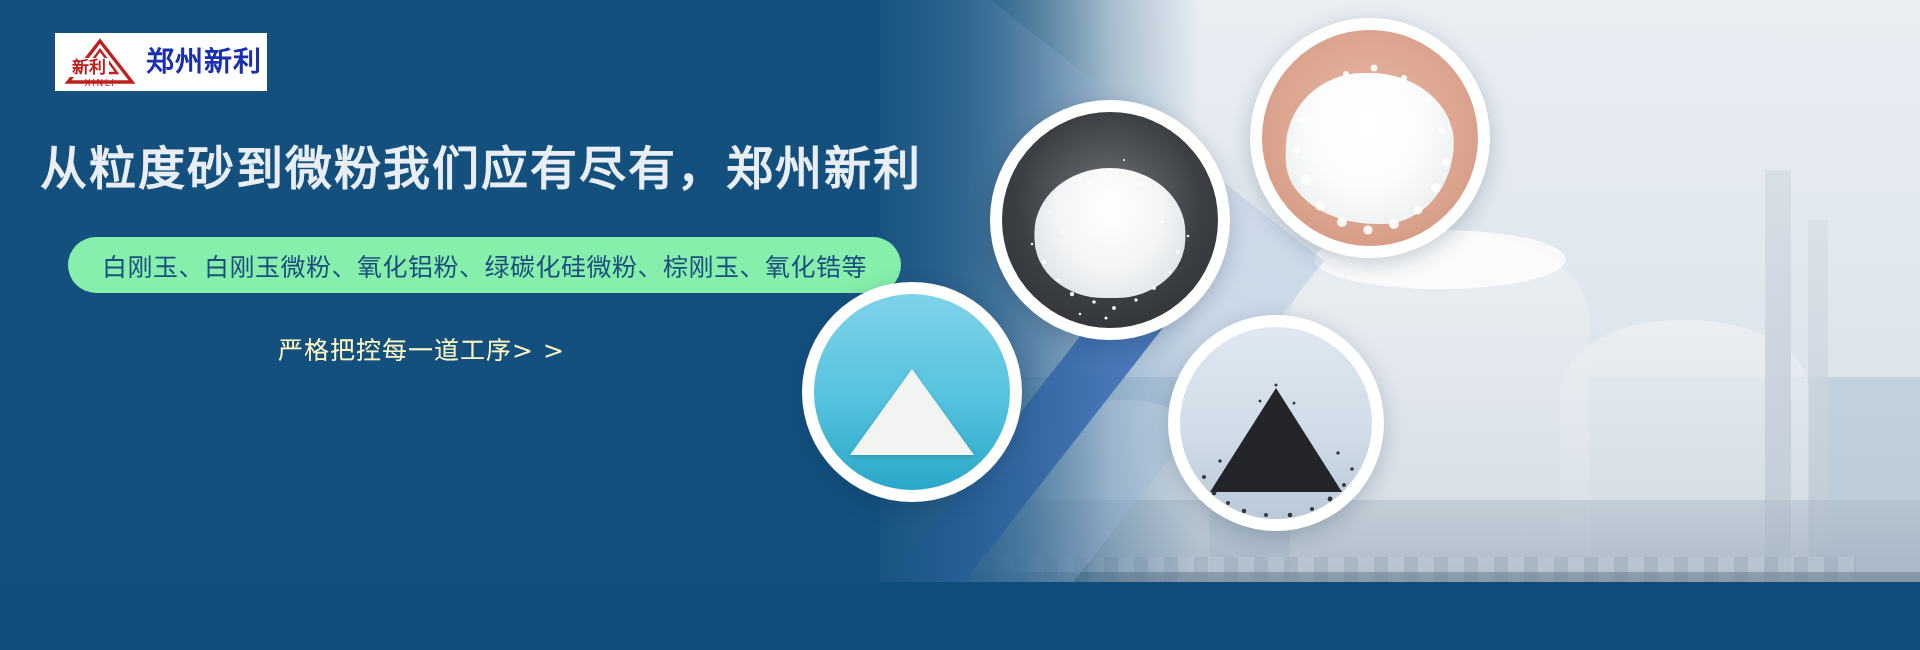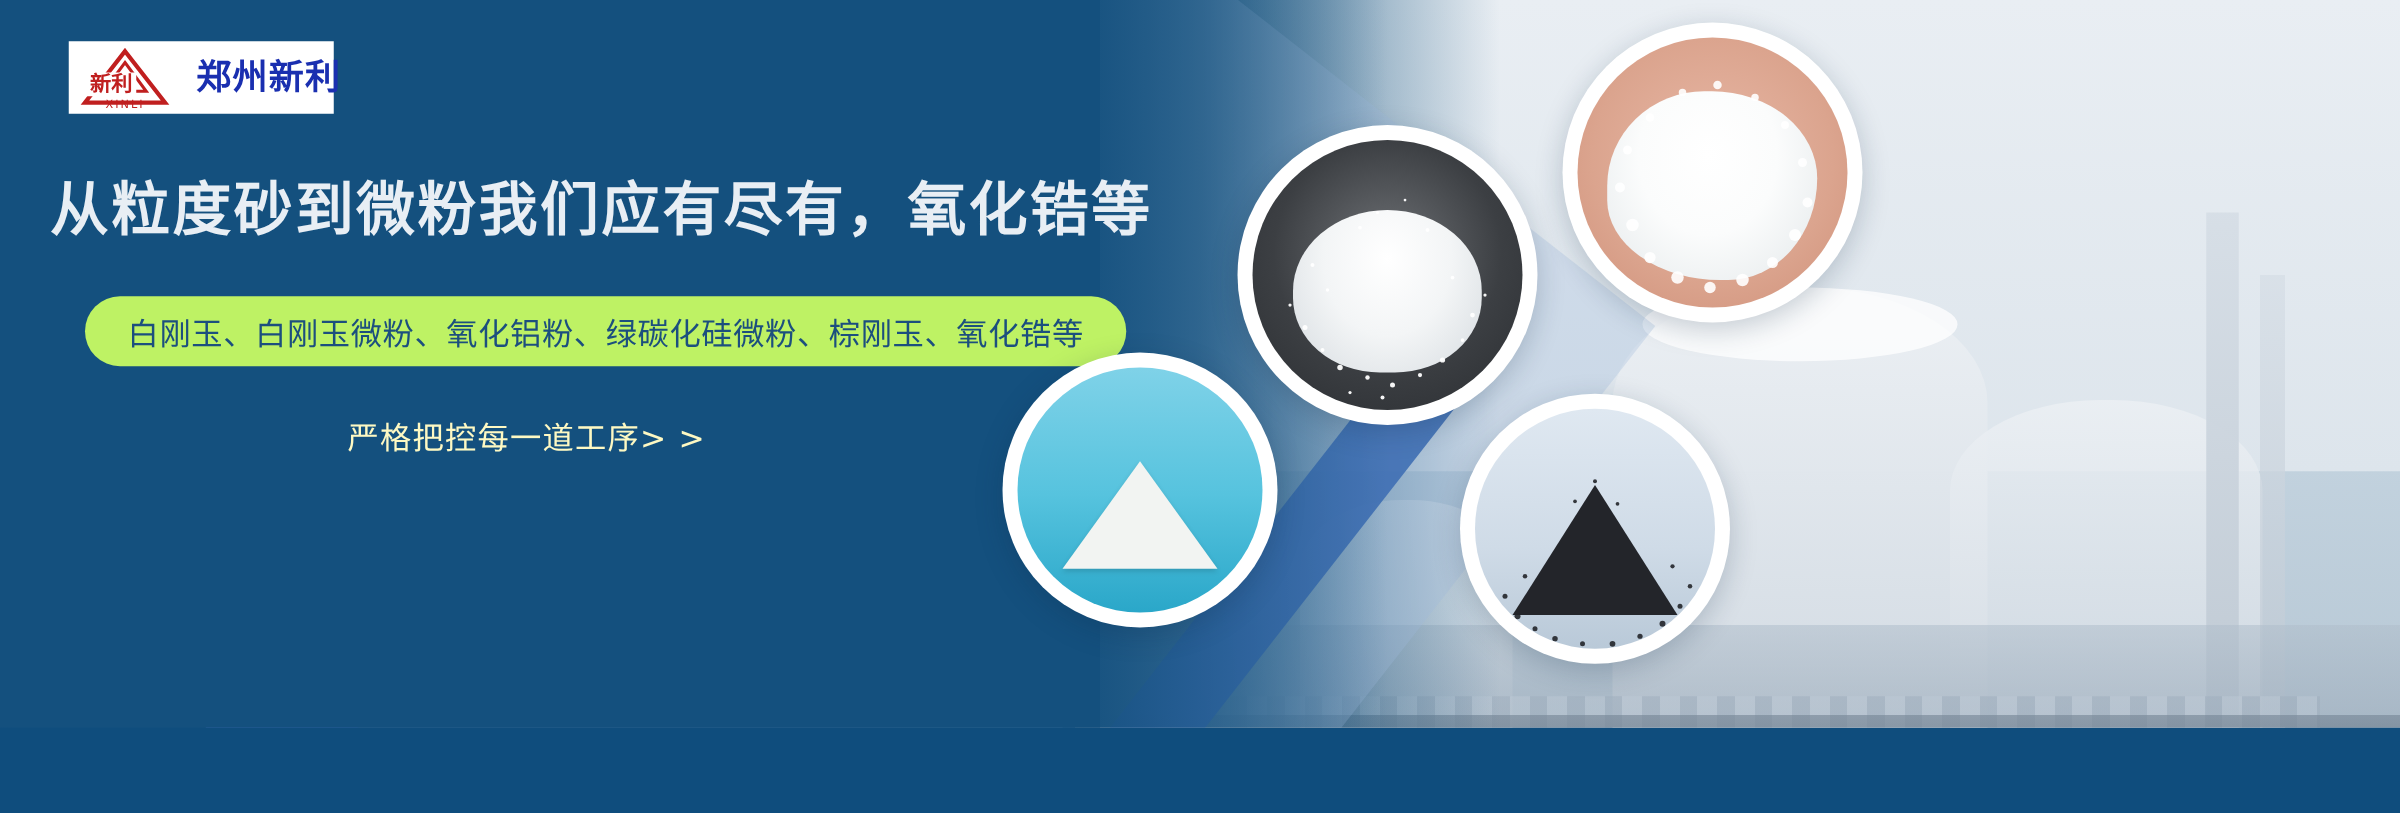--- a/index.html
+++ b/index.html
@@ -105,34 +105,34 @@
     padding:0 6px 0 8px;
   }
   .logo-mark{
     position:relative;width:74px;height:50px;flex:0 0 74px;
   }
   .logo-mark svg{display:block;width:74px;height:50px;}
   .logo-cn{
     font-family:"DejaVu Sans","Liberation Sans",sans-serif;
     font-size:28px;font-weight:bold;color:#1a2fb0;
     letter-spacing:1px;line-height:1;white-space:nowrap;
-    margin-left:20px;
+    margin-left:9px;
   }
 
   
   .headline{
     position:absolute;left:40px;top:143px;
     font-family:"DejaVu Sans","Liberation Sans",sans-serif;
     font-size:47px;font-weight:bold;color:#e8eef4;
     letter-spacing:2px;white-space:nowrap;line-height:1.1;
   }
   .pill{
     position:absolute;left:68px;top:237px;
     height:56px;min-width:680px;
-    background:#bef264;border-radius:28px;
+    background:#86efac;border-radius:28px;
     display:flex;align-items:center;justify-content:center;
     padding:16px 34px;box-sizing:border-box;
   }
   .pill-text{
     font-family:"DejaVu Sans","Liberation Sans",sans-serif;
     font-size:25px;color:#1c4f7e;white-space:nowrap;letter-spacing:.5px;
   }
   .subline{
     position:absolute;left:278px;top:330px;
     font-family:"DejaVu Sans","Liberation Sans",sans-serif;
@@ -234,21 +234,21 @@
         <polygon points="37,4 69,45 5,45" fill="none" stroke="#c01f1f" stroke-width="3.4"></polygon>
         <polygon points="37,13 54,36 20,36" fill="none" stroke="#c01f1f" stroke-width="2.4"></polygon>
         <rect x="6" y="21" width="40" height="19" fill="#ffffff"></rect>
         <text x="26" y="36" font-family="DejaVu Sans, sans-serif" font-size="17" font-weight="bold" fill="#c01f1f" text-anchor="middle">新利</text>
         <text x="37" y="49" font-family="DejaVu Sans, sans-serif" font-size="9" letter-spacing="1.6" fill="#c01f1f" text-anchor="middle">XINLI</text>
       </svg>
     </div>
     <div class="logo-cn">郑州新利</div>
   </div>
 
-  <div class="headline">从粒度砂到微粉我们应有尽有，氧化锆等</div>
+  <div class="headline">从粒度砂到微粉我们应有尽有，郑州新利</div>
 
   <div class="pill">
     <span class="pill-text">白刚玉、白刚玉微粉、氧化铝粉、绿碳化硅微粉、棕刚玉、氧化锆等</span>
   </div>
 
   <div class="subline">严格把控每一道工序&gt; &gt;</div>
 
   <div class="circle c-granule-white">
     <div class="inner">
       <div class="heap heap-round"></div>

